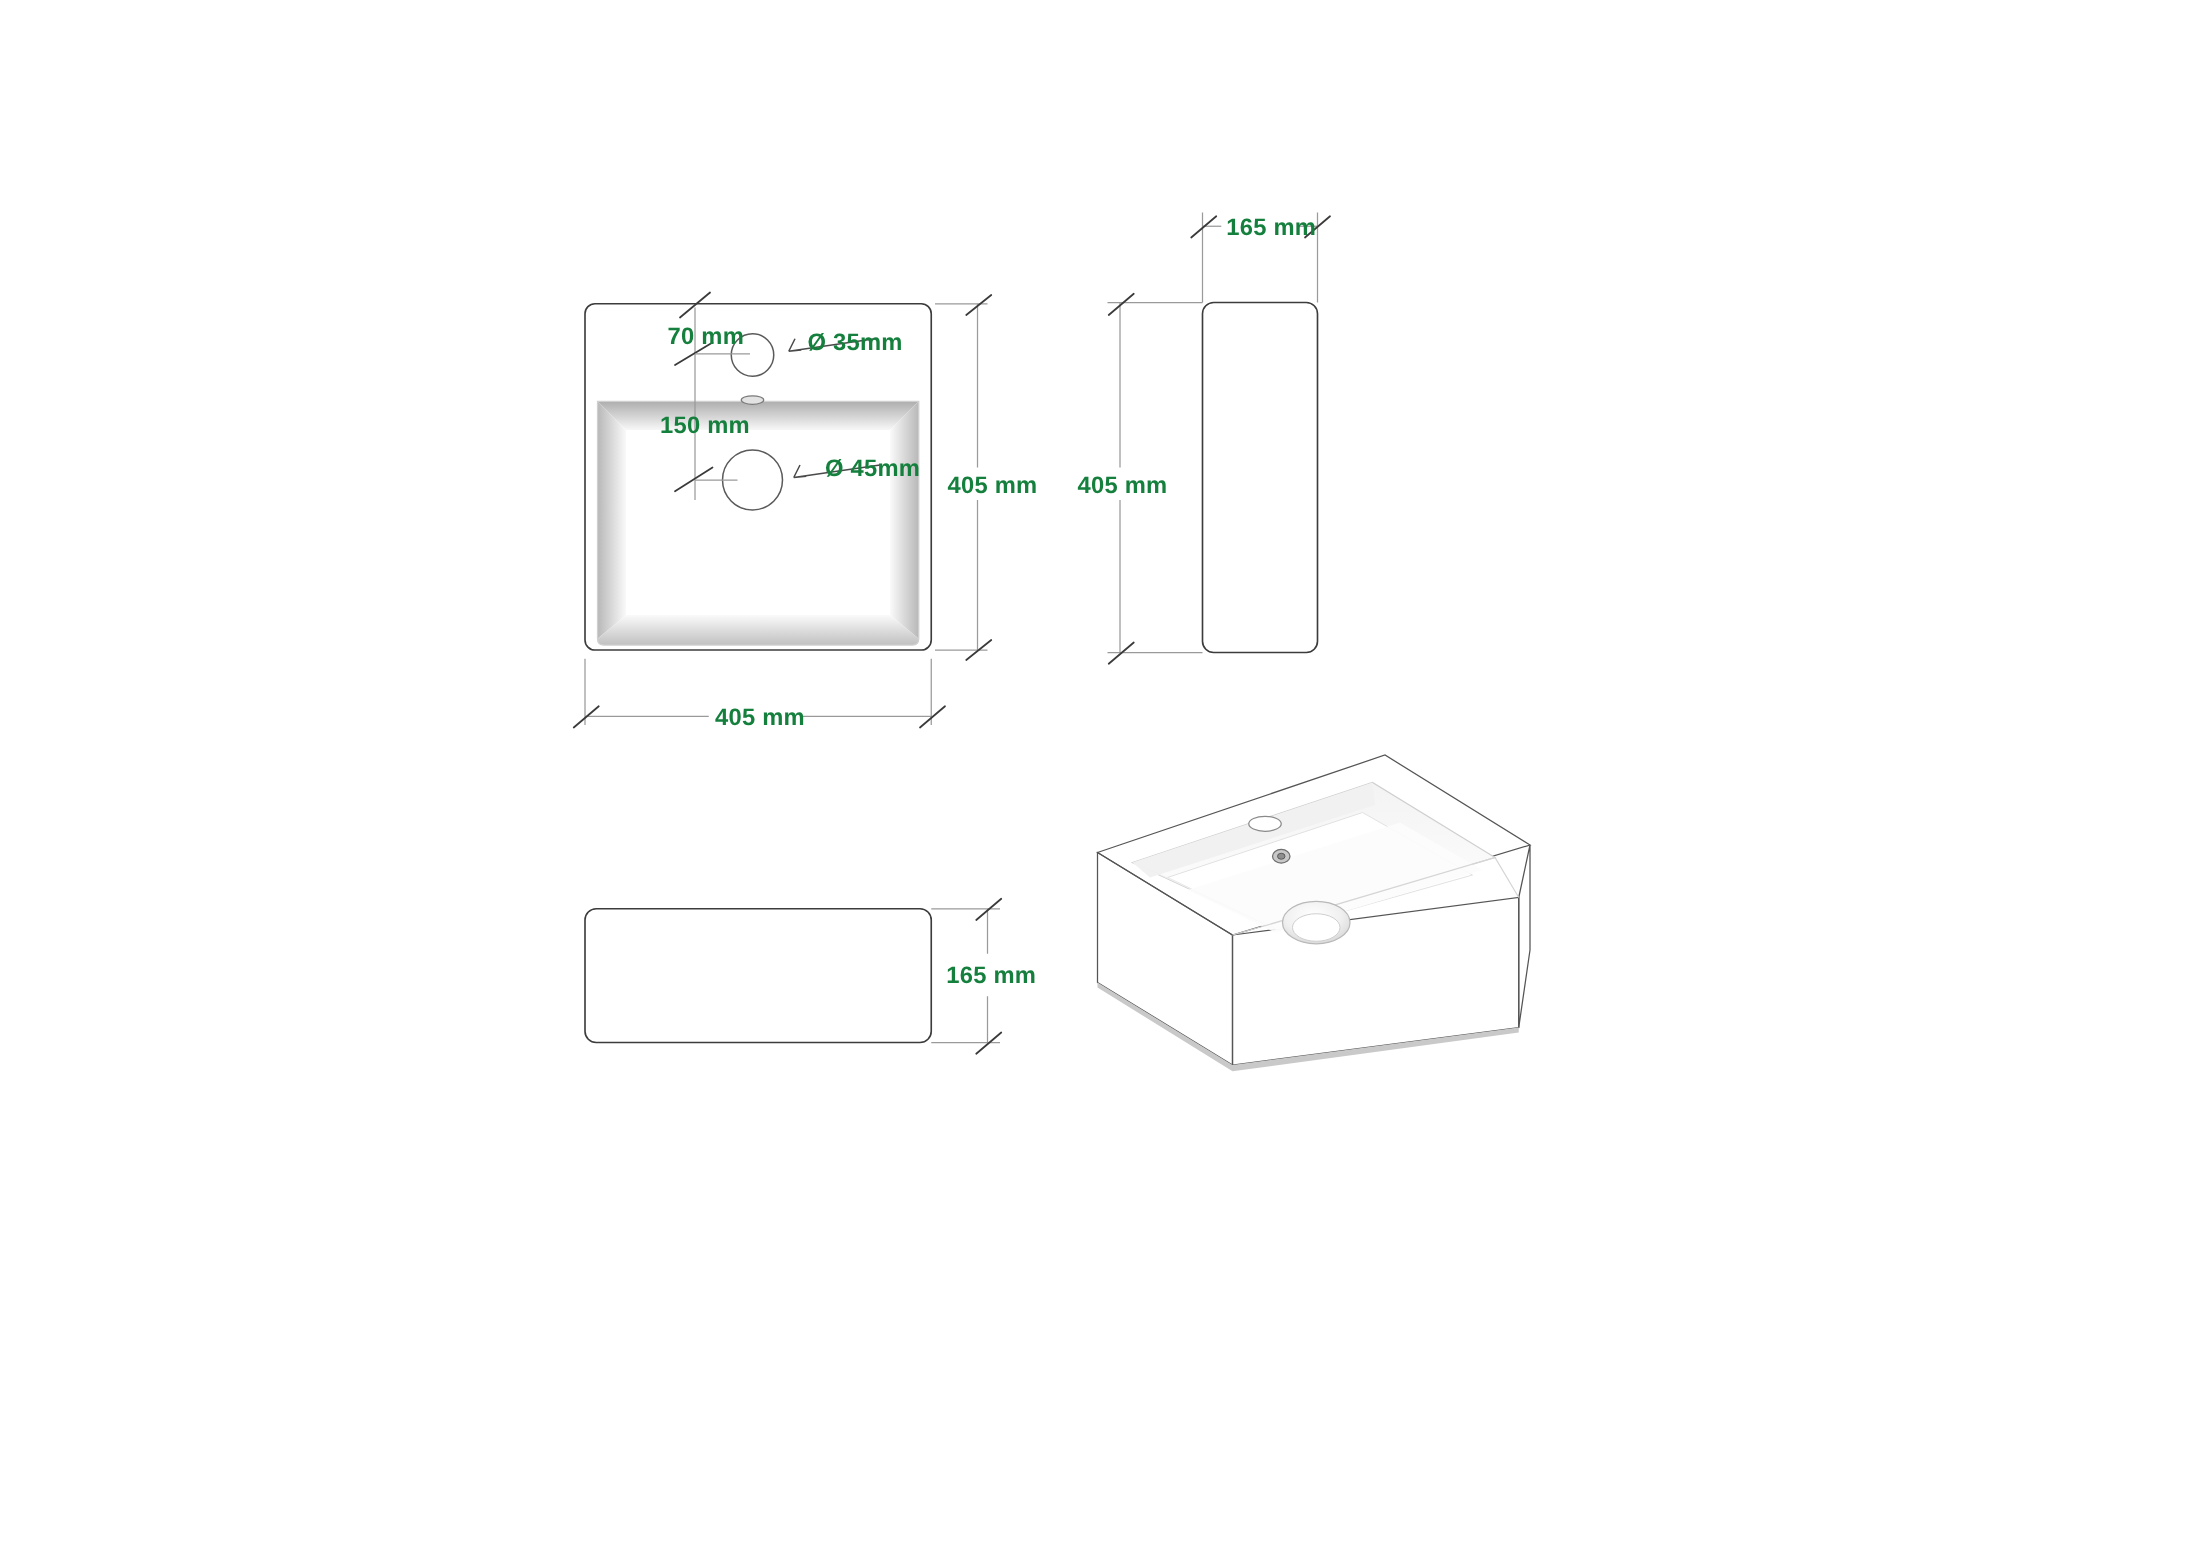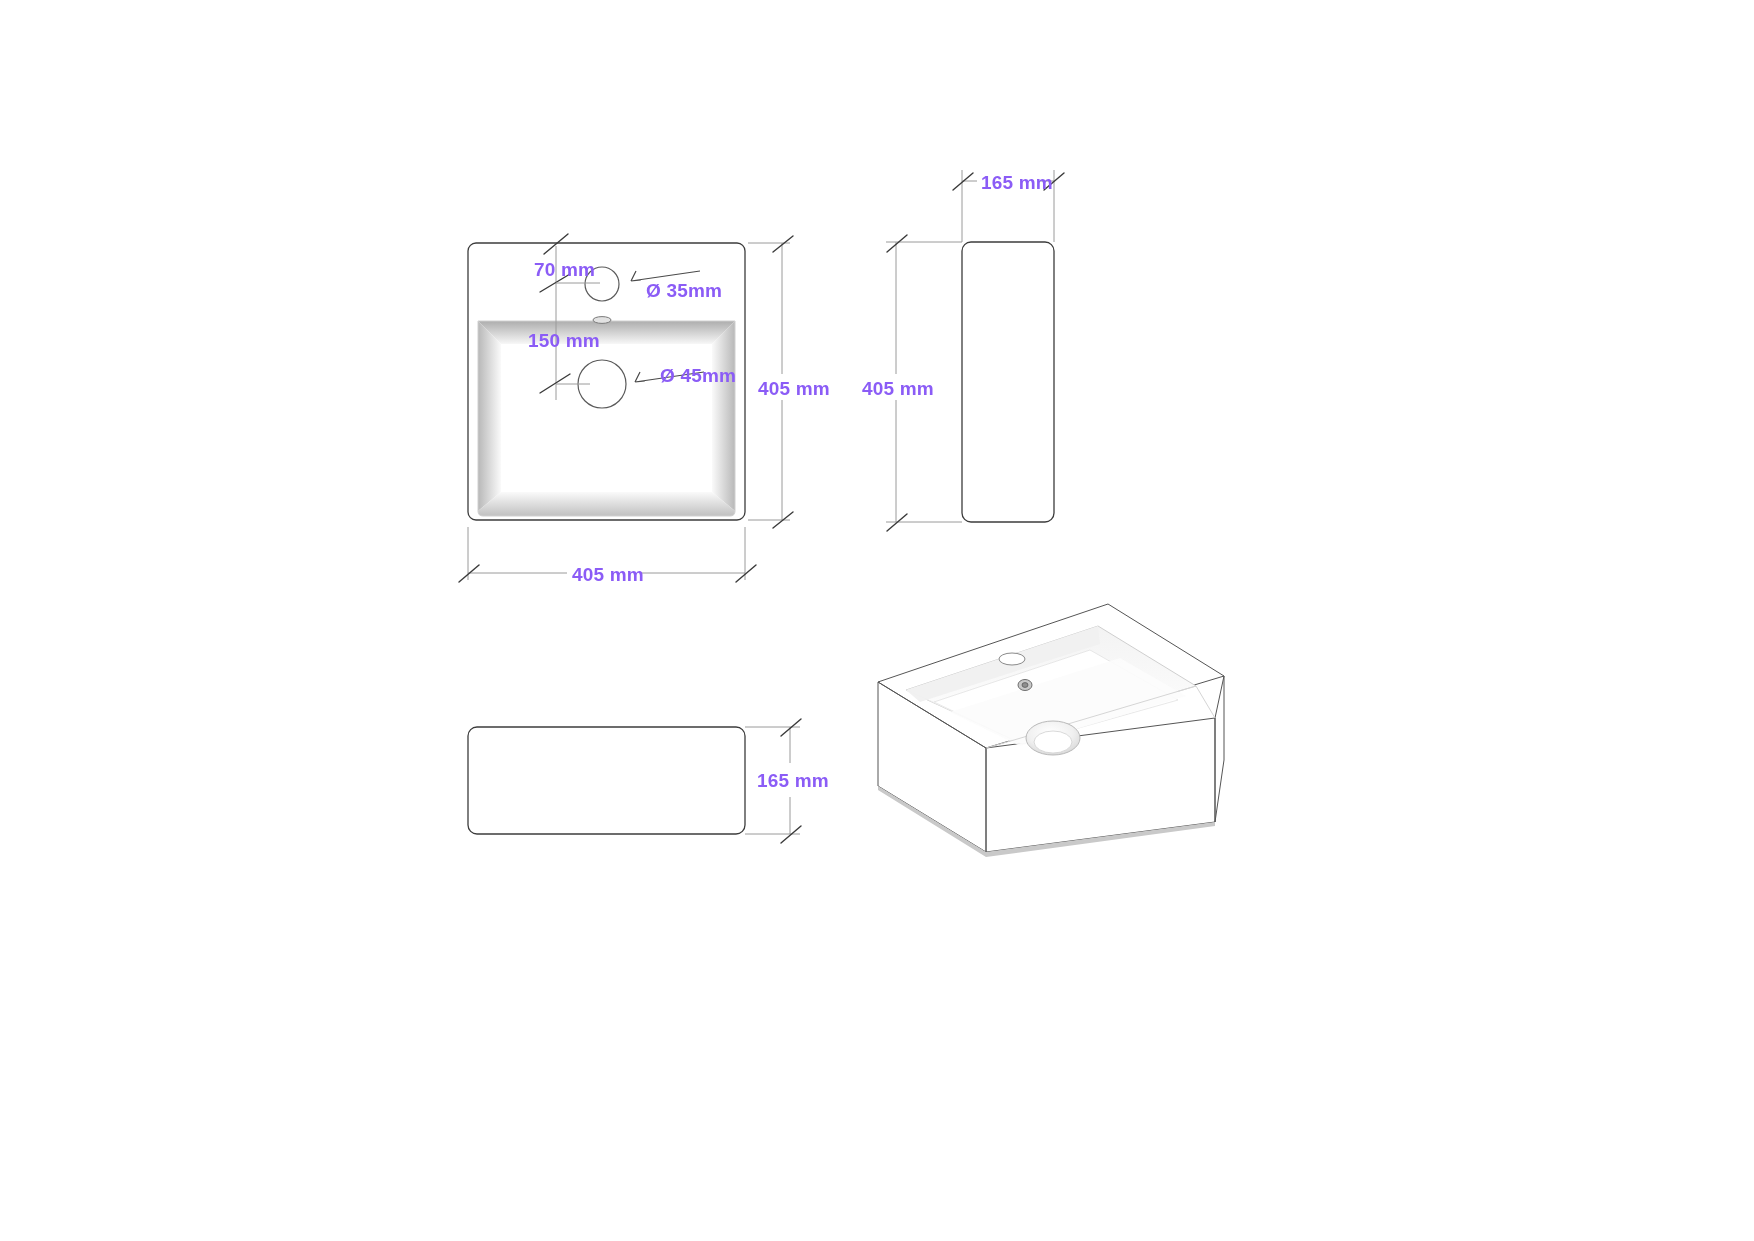--- a/index.html
+++ b/index.html
@@ -12,21 +12,21 @@
   #sheet{
     position:relative;
     width:1754px; height:1241px;
     background:#ffffff;
   }
   .dimtext{
     position:absolute;
     font-family:"Liberation Sans", sans-serif;
     font-size:19px;
     font-weight:700;
-    color:#8b5cf6;
+    color:#15803d;
     white-space:nowrap;
     letter-spacing:0.2px;
   }
   svg{ position:absolute; left:0; top:0; overflow:visible; }
   .dimline{ stroke:#9a9a9a; stroke-width:1; fill:none; }
   .tick{ stroke:#3a3a3a; stroke-width:1.4; fill:none; stroke-linecap:round; }
   .leader{ stroke:#4a4a4a; stroke-width:1.2; fill:none; }
   .outline{ stroke:#3c3c3c; stroke-width:1.3; fill:none; }
   .outline-thin{ stroke:#555; stroke-width:1; fill:none; }
   .holeline{ stroke:#5a5a5a; stroke-width:1.2; fill:none; }
@@ -203,21 +203,21 @@
 
       <ellipse cx="1053" cy="738" rx="27" ry="17" fill="url(#wasteIso)" stroke="#b9b9b9" stroke-width="1"></ellipse>
       <ellipse cx="1053" cy="742" rx="19" ry="11" fill="#ffffff" stroke="#cfcfcf" stroke-width="0.8"></ellipse>
 
       <path d="M878,786 L986,852 L1215,822 L1215,826 L986,857 L878,790 Z" fill="#c9c9c9" stroke="none"></path>
     </g>
   </svg>
 
   <div class="dimtext" style="left:534px; top:259px;">70 mm</div>
 
-  <div class="dimtext" style="left:646px; top:280px;">Ø 35mm</div>
+  <div class="dimtext" style="left:646px; top:264px;">Ø 35mm</div>
 
   <div class="dimtext" style="left:528px; top:330px;">150 mm</div>
 
   <div class="dimtext" style="left:650px; top:365px;margin-left:10px;">Ø 45mm</div>
 
   <div class="dimtext" style="left:758px; top:378px;">405 mm</div>
 
   <div class="dimtext" style="left:572px; top:564px;">405 mm</div>
 
   <div class="dimtext" style="left:981px; top:172px;">165 mm</div>

